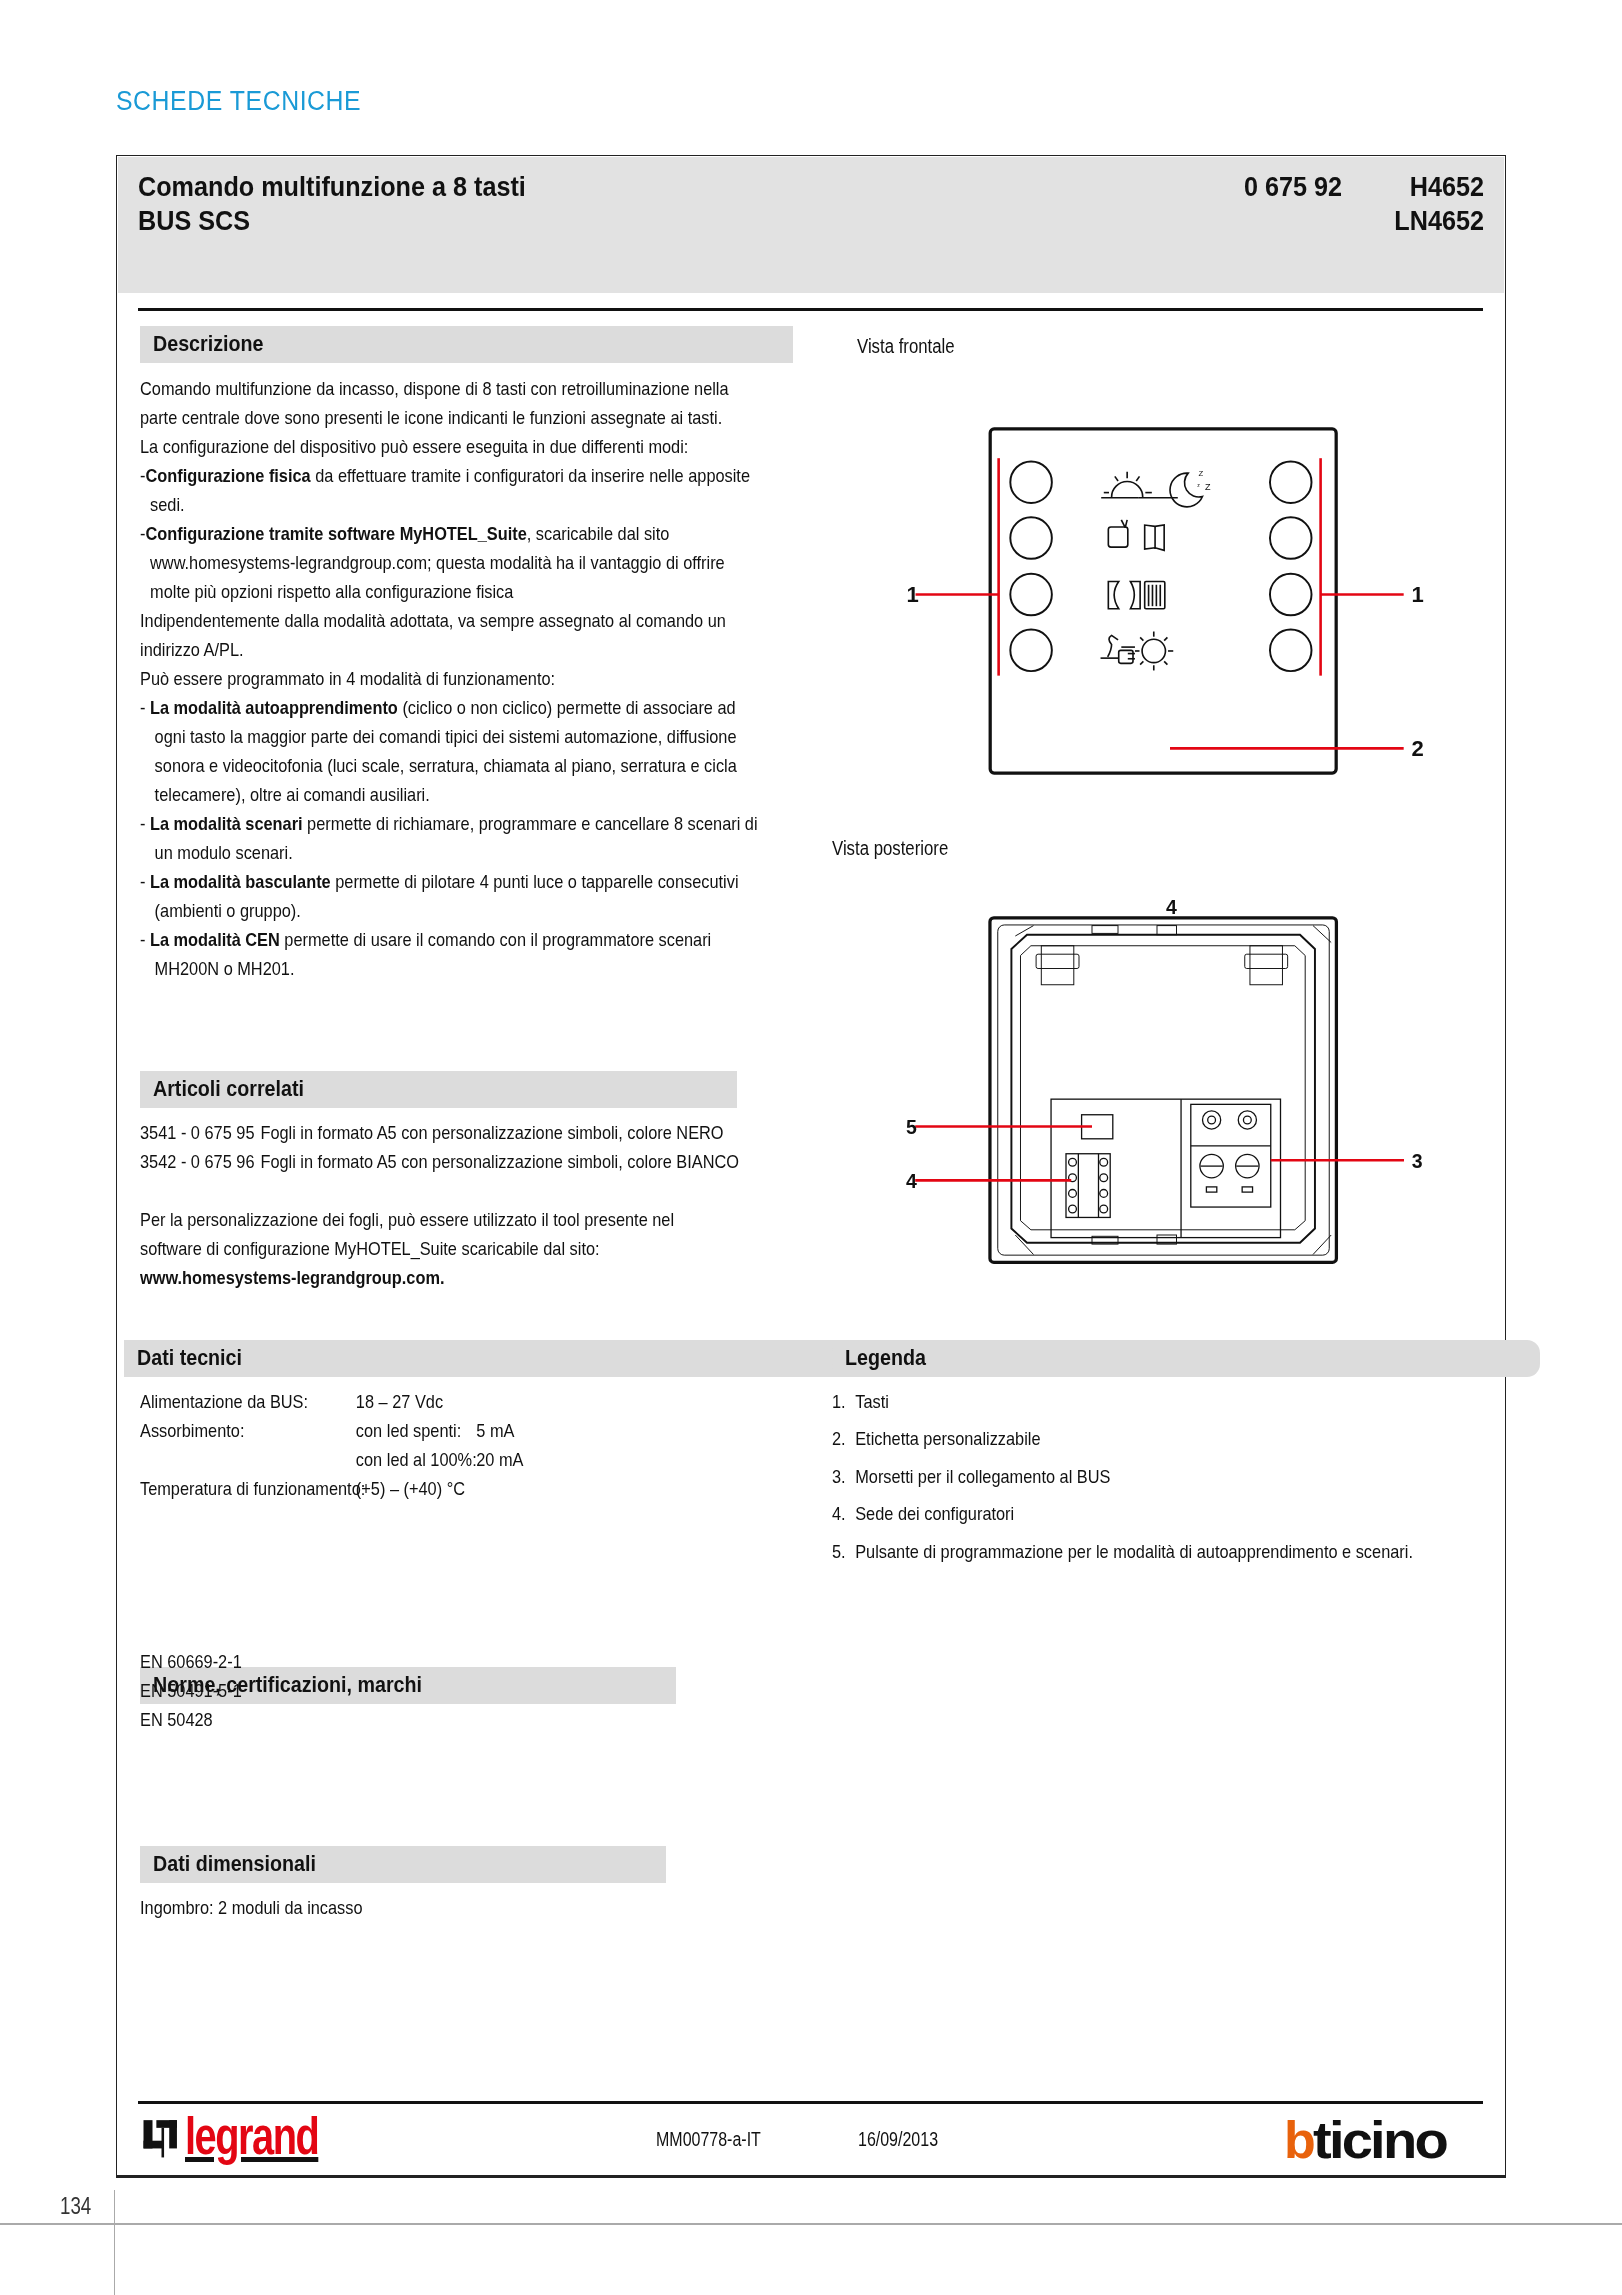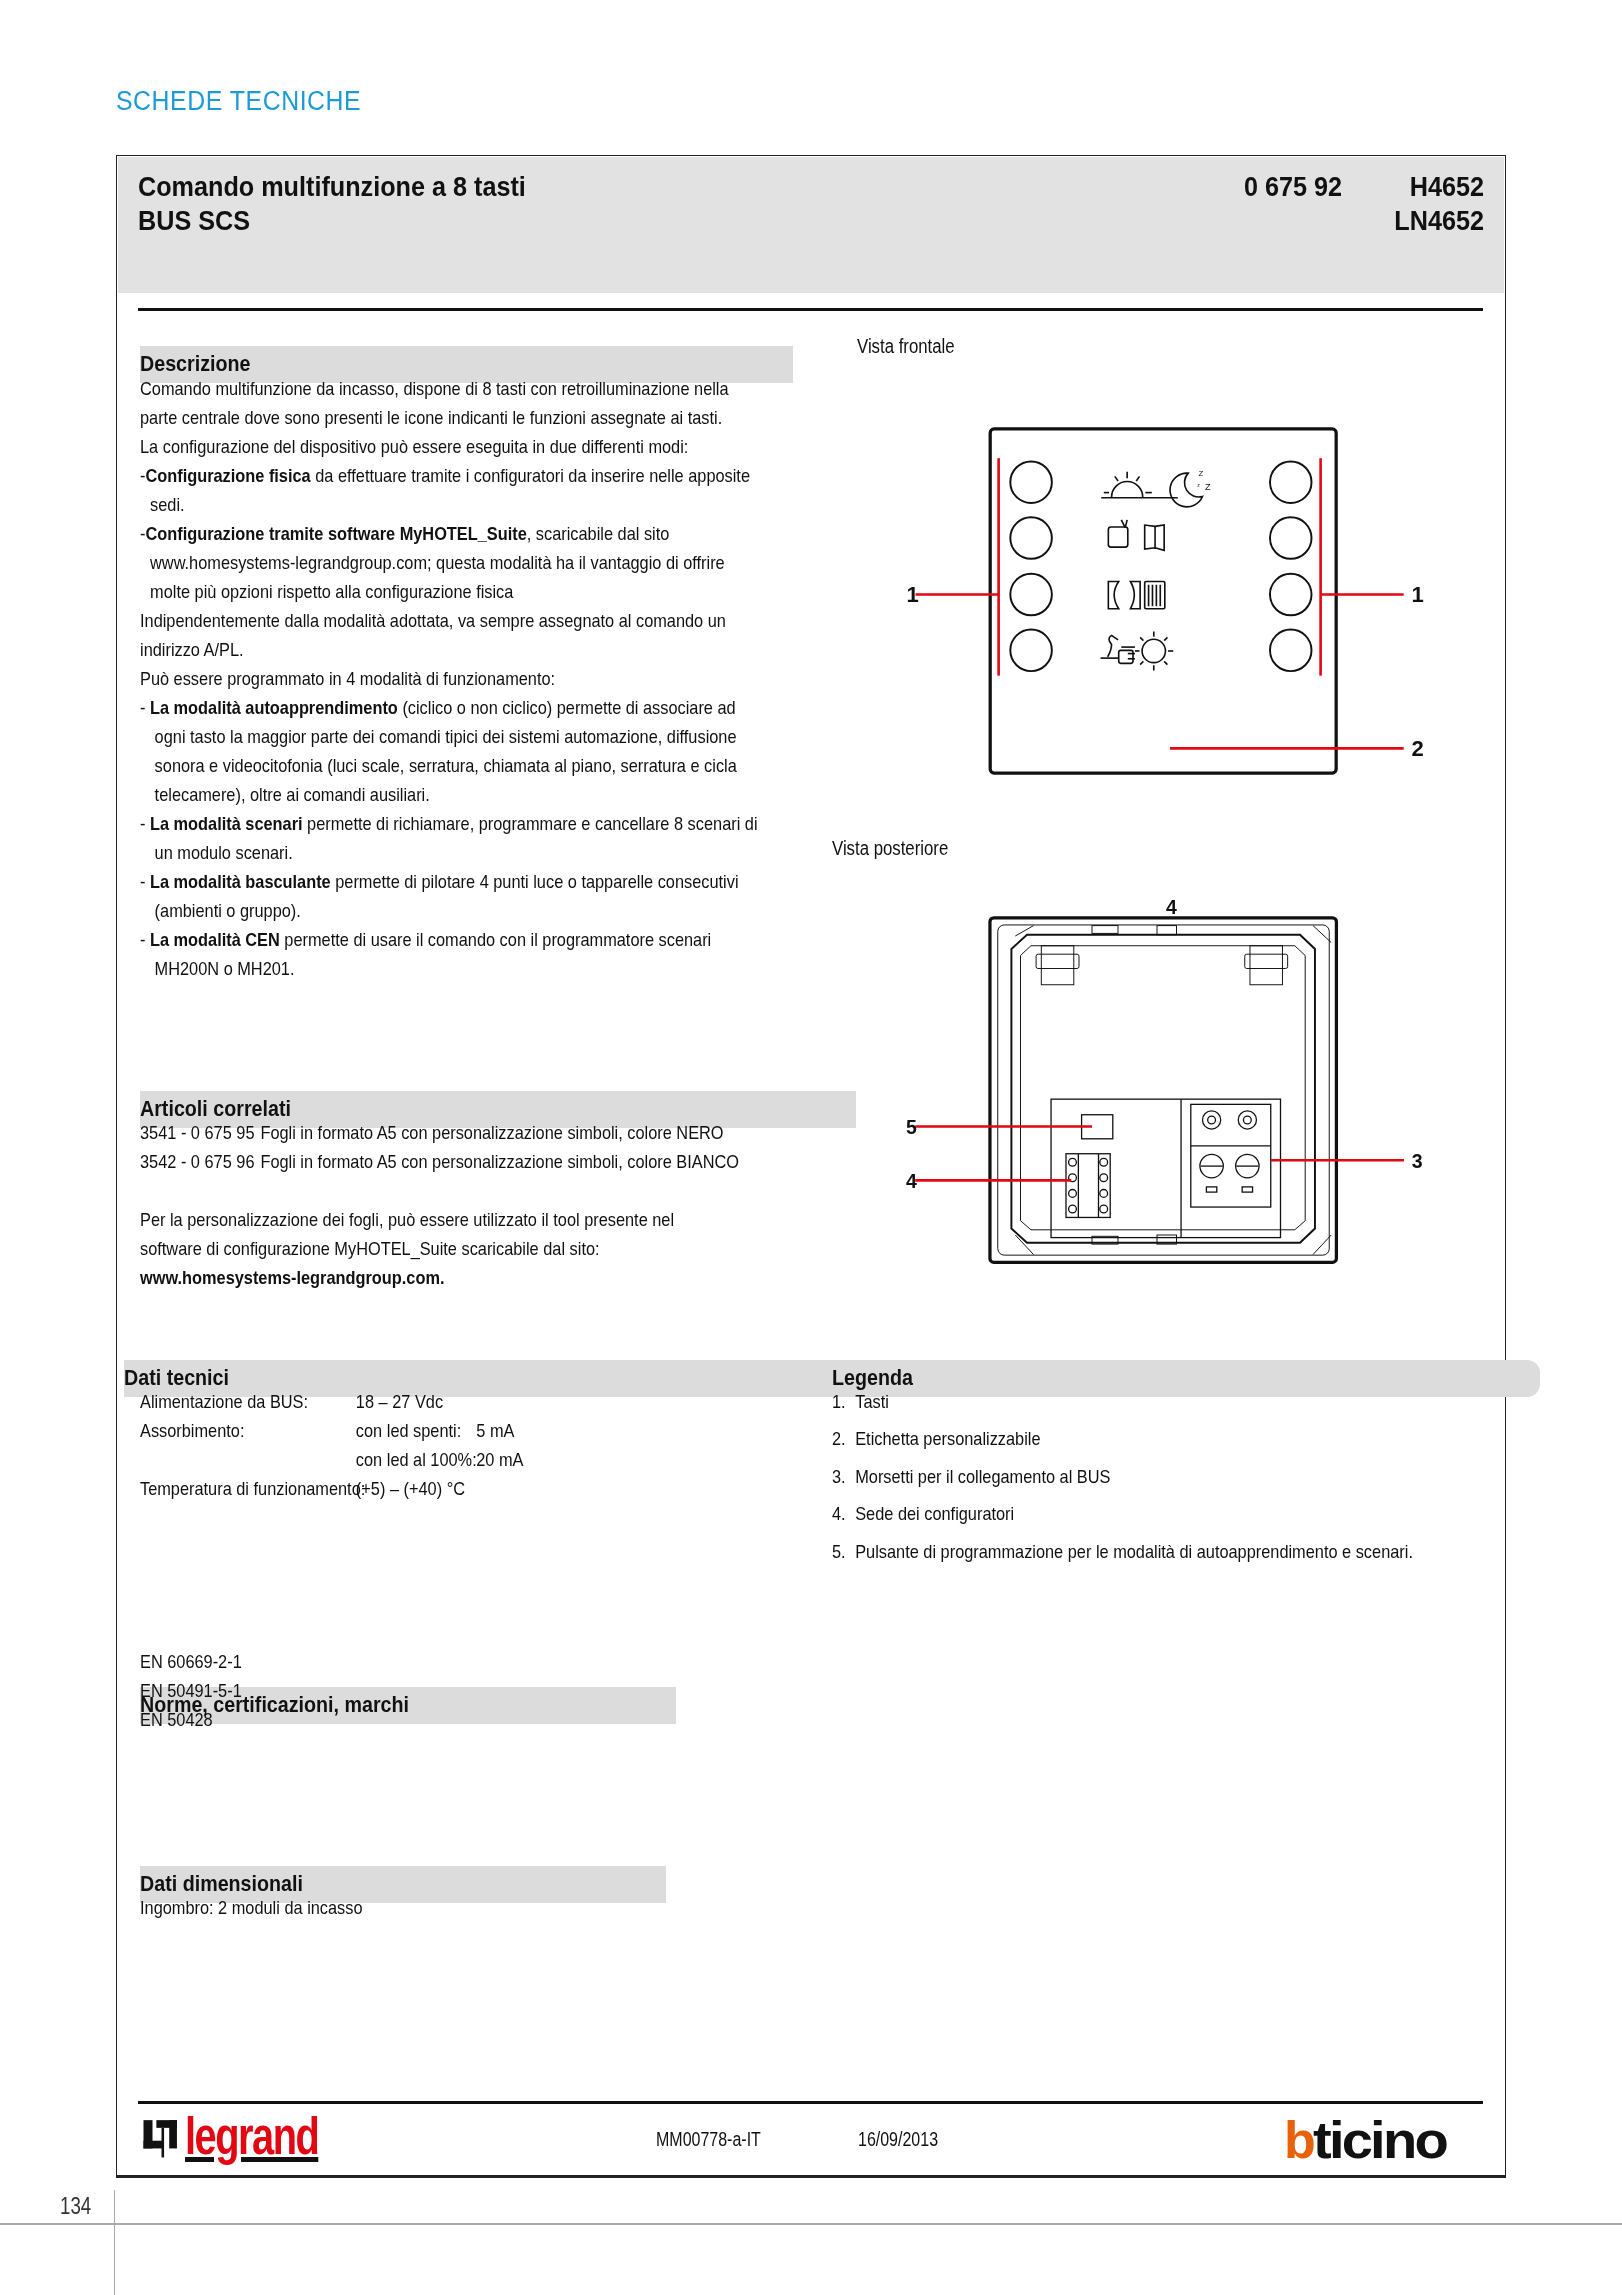--- a/index.html
+++ b/index.html
@@ -4,21 +4,21 @@
 <style>
   html,body{margin:0;padding:0;background:#fff;}
   body{width:1623px;height:2295px;position:relative;overflow:hidden;font-family:"Liberation Sans",sans-serif;color:#111;}
   .abs{position:absolute;}
   #top-label{left:116px;top:86px;font-size:27px;color:#1a9ad6;letter-spacing:0.6px;font-family:"Liberation Sans",sans-serif;transform:scaleX(0.92);transform-origin:left;}
   #sheet{left:116px;top:155px;width:1390px;height:2023px;border:1.9px solid #222;border-bottom-width:3.2px;box-sizing:border-box;}
   #header-band{left:118px;top:157px;width:1386px;height:136px;background:#e2e2e2;}
   .title{font-weight:bold;font-size:28px;line-height:34px;transform:scaleX(0.9);transform-origin:left;}
   .code{font-weight:bold;font-size:28px;line-height:34px;text-align:right;transform:scaleX(0.9);transform-origin:right;}
   .rule{background:#111;height:3.2px;}
-  .sec-head{background:#dcdcdc;height:37px;box-sizing:border-box;font-weight:bold;font-size:21.4px;line-height:37px;margin-top:20px;}
+  .sec-head{background:#dcdcdc;height:37px;box-sizing:border-box;padding-left:13px;font-weight:bold;font-size:21.4px;line-height:37px;}
   .sec-head span{display:inline-block;transform:scaleX(0.92);transform-origin:left;}
   .body-text{font-size:19px;line-height:29px;white-space:nowrap;transform:scaleX(0.86);transform-origin:left;}
   .body-text p{margin:0;}
   .indent{padding-left:11.7px;}
   .dash-cont{padding-left:17px;}
   .tbl-row{display:flex;}
   .tbl-row .c1{width:251px;}
   .tbl-row .c2{width:140px;}
   .leg-row{display:flex;margin-bottom:8.4px;}
   .leg-row .n{width:27px;}
@@ -69,21 +69,21 @@
     <p class="dash-cont"><span>sonora e videocitofonia (luci scale, serratura, chiamata al piano, serratura e cicla</span></p>
     <p class="dash-cont"><span>telecamere), oltre ai comandi ausiliari.</span></p>
     <p>-  <b>La modalità scenari</b><span> permette di richiamare, programmare e cancellare 8 scenari di</span></p>
     <p class="dash-cont"><span>un modulo scenari.</span></p>
     <p>-  <b>La modalità basculante</b><span> permette di pilotare 4 punti luce o tapparelle consecutivi</span></p>
     <p class="dash-cont"><span>(ambienti o gruppo).</span></p>
     <p>-  <b>La modalità CEN</b><span> permette di usare il comando con il programmatore scenari</span></p>
     <p class="dash-cont"><span>MH200N o MH201.</span></p>
   </div>
 
-<div class="abs sec-head" style="left:140px;top:1071px;width:716px;"><span>Articoli correlati</span></div>
+<div class="abs sec-head" style="left:140px;top:1071px;width:597px;"><span>Articoli correlati</span></div>
 <div class="abs body-text" style="left:140px;top:1118px;">
   <div class="tbl-row">
       <span style="width:140px;">3541 - 0 675 95</span>
       <span>Fogli in formato A5 con personalizzazione simboli, colore NERO</span>
     </div>
   <div class="tbl-row">
       <span style="width:140px;">3542 - 0 675 96</span>
       <span>Fogli in formato A5 con personalizzazione simboli, colore BIANCO</span>
     </div>
   <div style="height:29px;"></div>

